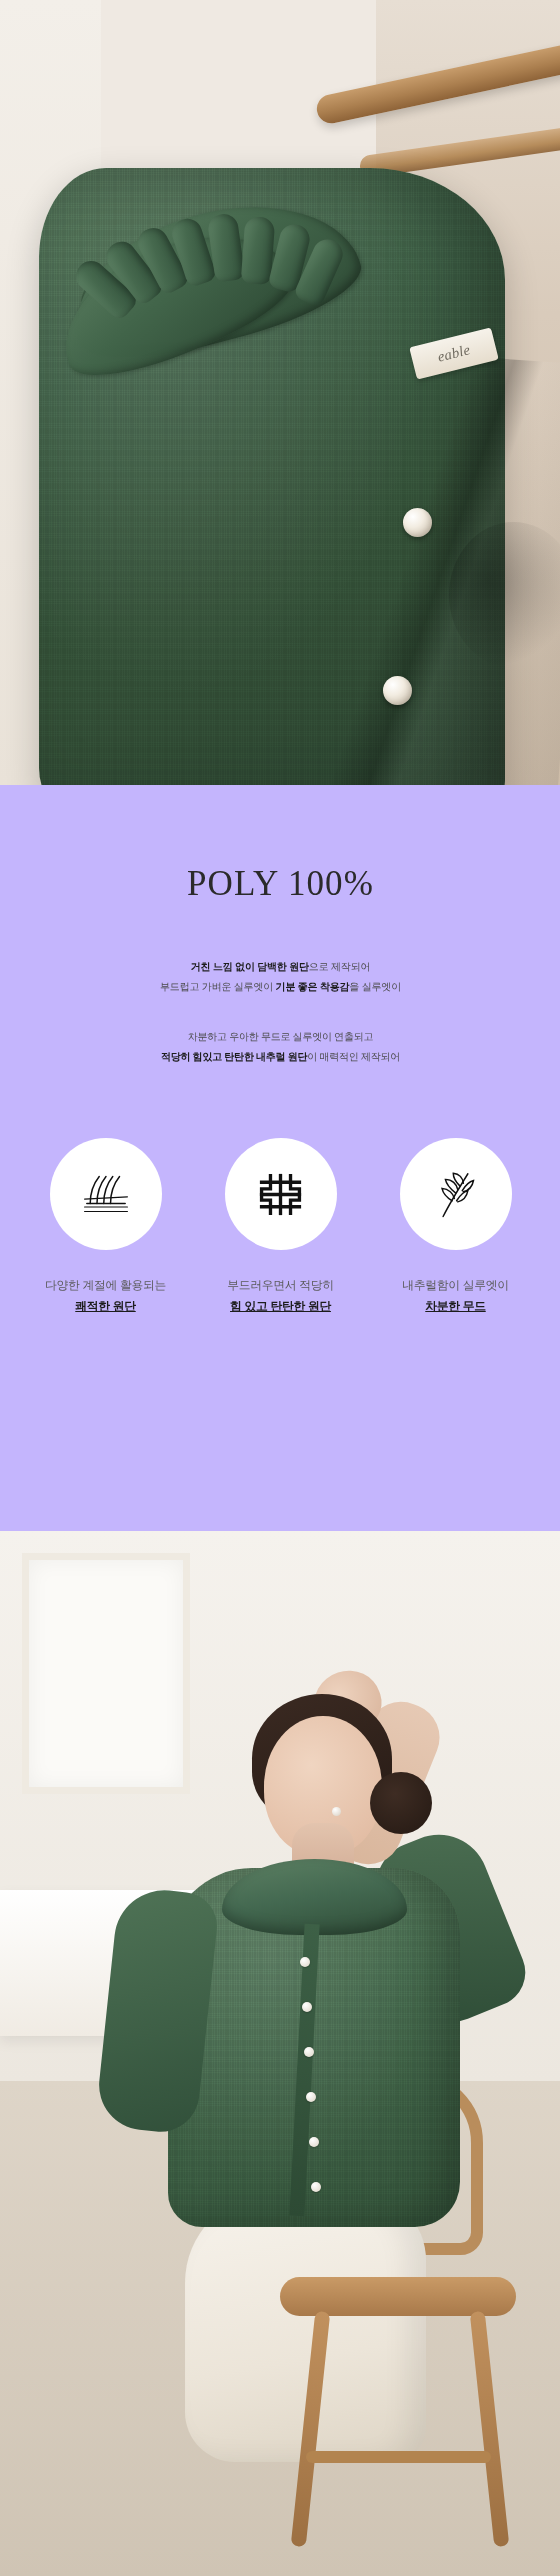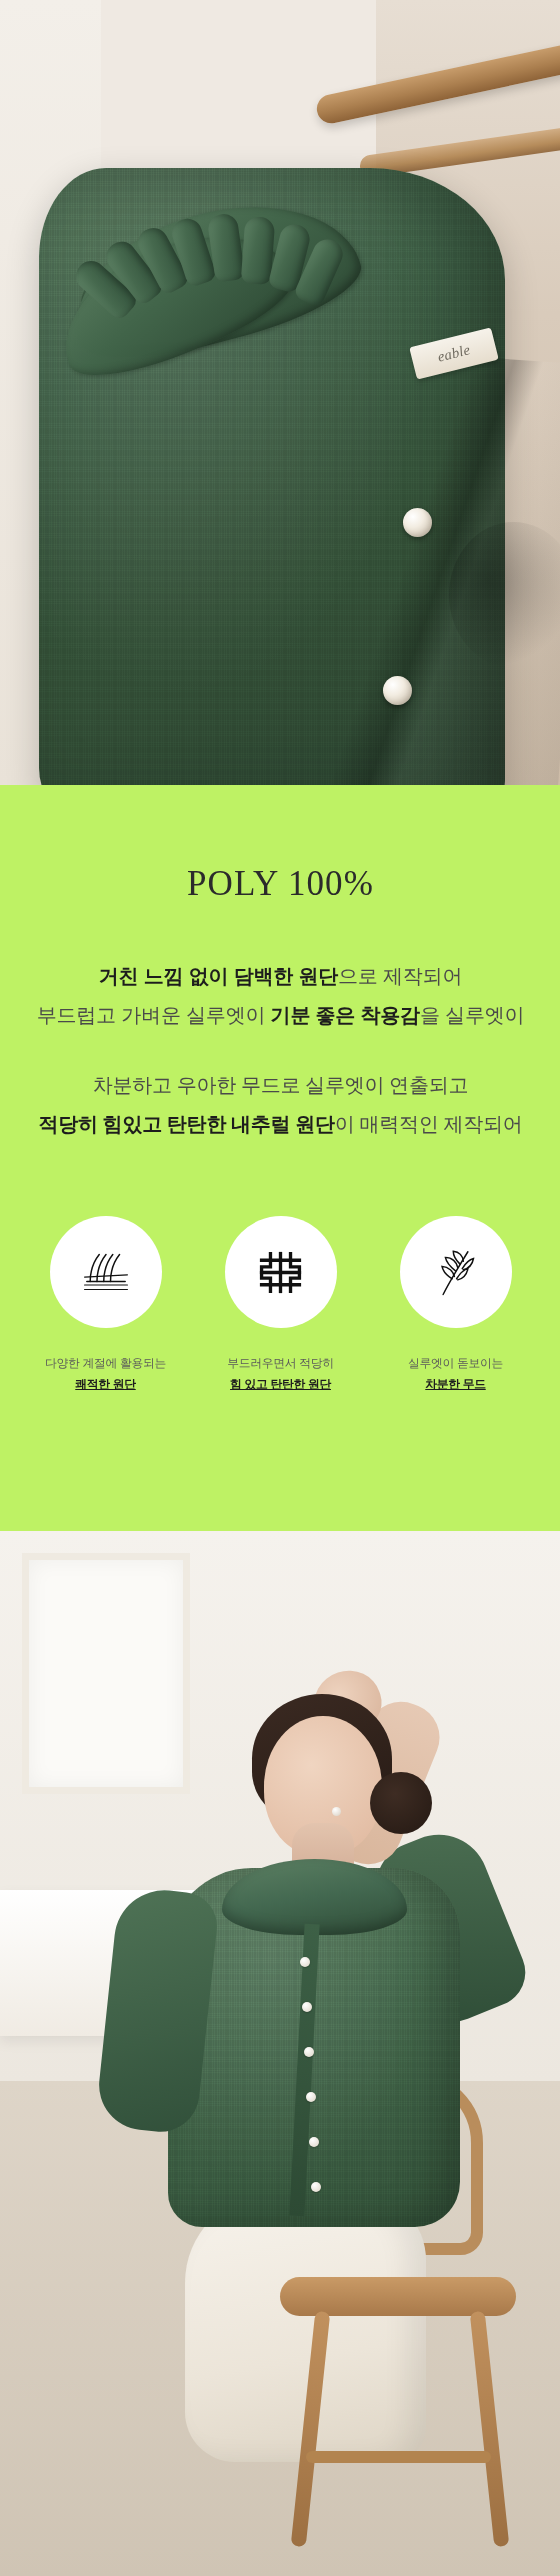--- a/index.html
+++ b/index.html
@@ -139,33 +139,33 @@
     font-size: 14.6px;
     color: #6f6a5f;
     letter-spacing: 0.3px;
   }
 
   
   .material {
     position: relative;
     width: 561px;
     height: 746px;
-    background: #bef264;
+    background: #c4b5fd;
     padding-top: 79px;
     text-align: center;
   }
   .material-title {
     font-family: "Liberation Serif", serif;
     font-size: 35px;
     letter-spacing: 1.1px;
     color: #2b2b2b;
     margin-bottom: 53px;
   }
   .mat-para {
-    font-size: 20px;
+    font-size: 10px;
     line-height: 1.95;
     color: #4a4a4a;
     letter-spacing: -0.2px;
   }
   .mat-para.second { margin-top: 31px; font-family: Liberation Serif, serif; }
   .mat-para b { color: #1d1d1d; font-weight: 700; }
 
   .features {
     margin-top: 72px;
     display: flex;
@@ -432,21 +432,21 @@
               <path d="M18 86 C30 62, 46 36, 62 10"></path>
               <path d="M40 44 C30 36, 24 30, 22 20 C34 20, 42 28, 44 38"></path>
               <path d="M48 32 C40 24, 36 18, 36 9 C47 10, 53 18, 54 27"></path>
               <path d="M34 58 C24 52, 18 46, 16 36 C28 37, 36 45, 38 54"></path>
               <path d="M52 40 C58 30, 64 24, 72 22 C70 33, 62 40, 54 42"></path>
               <path d="M42 58 C48 48, 54 42, 62 40 C60 51, 52 58, 44 60"></path>
             </svg>
           </span>
         </div>
         <div class="feature-cap">
-          <span>실루엣이 돋보이는</span>
+          <span>내추럴함이 실루엣이</span>
           <b>차분한 무드</b>
         </div>
       </div>
 
     </div>
   </div>
 
   <div class="photo-model">
     <div class="room-wall"></div>
     <div class="window-frame"></div>

